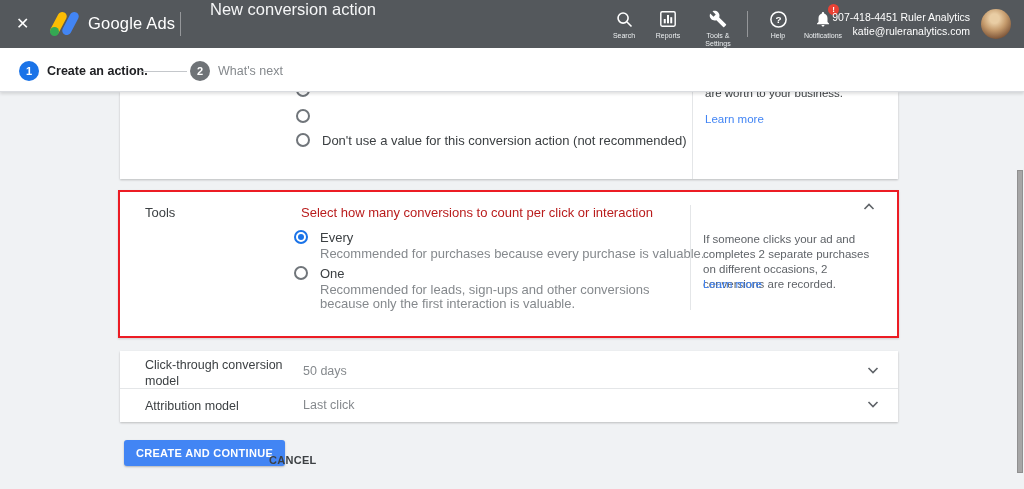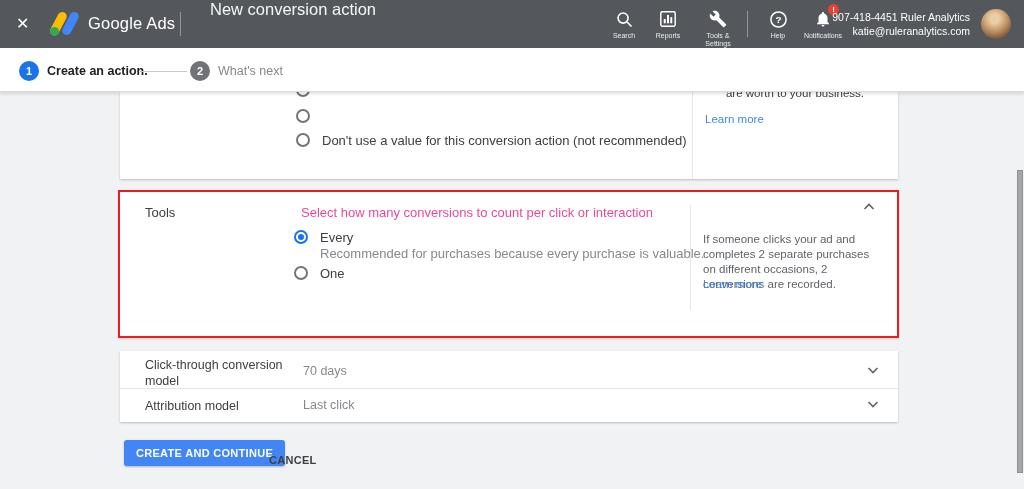--- a/index.html
+++ b/index.html
@@ -41,21 +41,21 @@
 
   
   .card { position:absolute; background:#fff; box-shadow:0 1px 2px rgba(0,0,0,.22); }
   .card-top { left:120px; top:92px; width:778px; height:87px; overflow:hidden; z-index:1; }
   .vdiv { position:absolute; width:1px; background:#e4e6e8; }
   .radio { position:absolute; width:14px; height:14px; border:2px solid #70757a; border-radius:50%; background:#fff; cursor:pointer; }
   .radio.sel { border-color:#1a73e8; }
   .radio.sel::after { content:""; position:absolute; left:2px; top:2px; width:6px; height:6px; border-radius:50%; background:#1a73e8; }
   .opt-label { position:absolute; font-size:13px; color:#3c4043; cursor:pointer; }
   .opt-desc { position:absolute; font-size:13px; color:#85898d; line-height:14px; }
-  .muted-q { position:absolute; font-size:13px; color:#ec4899; }
+  .muted-q { position:absolute; font-size:13px; color:#b91c1c; }
   .link { position:absolute; font-size:11.5px; color:#4285f4; cursor:pointer; }
   .help-txt { position:absolute; font-size:11.5px; color:#5f6368; line-height:15px; }
 
   
   .count-box { position:absolute; left:118px; top:190px; width:781px; height:148px; background:#fff;
                border:2px solid #ec1c24; z-index:2; box-shadow:0 1px 2px rgba(0,0,0,.15); }
   .sec-label { position:absolute; font-size:13px; color:#3c4043; }
 
   
   .card-settings { left:120px; top:351px; width:778px; height:71px; z-index:1; }
@@ -162,49 +162,50 @@
   <div class="card card-top">
     <div class="radio" style="left:176px; top:-9px;"></div>
 
     <div class="radio" style="left:176px; top:17px;"></div>
 
     <div class="radio" style="left:176px; top:41px;"></div>
     <div class="opt-label" style="left:202px; top:41px;">Don't use a value for this conversion action (not recommended)</div>
 
     <div class="vdiv" style="left:572px; top:0; height:87px;"></div>
 
-    <div class="help-txt" style="left:585px; top:-6px; width:180px; color:#3c4043;text-align:center;">are worth to your business.</div>
+    <div class="help-txt" style="left:585px; top:-6px; width:180px; color:#3c4043;">are worth to your business.</div>
     <div class="link" style="left:585px; top:21px;">Learn more</div>
   </div>
 
   <div class="count-box">
     <div class="sec-label" style="left:25px; top:13px;">Tools</div>
     <div class="muted-q" style="left:181px; top:13px;">Select how many conversions to count per click or interaction</div>
 
     <div class="radio sel" style="left:174px; top:38px;"></div>
     <div class="opt-label" style="left:200px; top:38px;">Every</div>
     <div class="opt-desc" style="left:200px; top:55px; width:400px;">Recommended for purchases because every purchase is valuable.</div>
 
     <div class="radio" style="left:174px; top:74px;"></div>
     <div class="opt-label" style="left:200px; top:74px;">One</div>
+    <div class="opt-desc" style="left:200px; top:91px; width:368px;">Recommended for leads, sign-ups and other conversions because only the first interaction is valuable.</div>
 
     <div class="vdiv" style="left:570px; top:13px; height:105px;"></div>
 
     <div class="chev" style="left:742px; top:8px;">
       <svg width="14" height="14" viewBox="0 0 14 14">
           <path d="M2.5 9 L7 4.5 L11.5 9" fill="none" stroke="#5f6368" stroke-width="1.6"></path>
         </svg>
     </div>
     <div class="help-txt" style="left:583px; top:40px; width:178px;">If someone clicks your ad and completes 2 separate purchases on different occasions, 2 conversions are recorded.</div>
     <div class="link" style="left:583px; top:86px;">Learn more</div>
   </div>
 
   <div class="card card-settings">
     <div class="row-label" style="left:25px; top:6px;">Click-through conversion model</div>
-    <div class="row-value" style="left:183px; top:13px;">70 days</div>
+    <div class="row-value" style="left:183px; top:13px;">50 days</div>
     <div class="chev" style="left:746px; top:12px;">
       <svg width="14" height="14" viewBox="0 0 14 14">
           <path d="M2.5 5 L7 9.5 L11.5 5" fill="none" stroke="#5f6368" stroke-width="1.6"></path>
         </svg>
     </div>
 
     <div class="hdiv" style="top:37px;"></div>
 
     <div class="row-label" style="left:25px; top:47px;">Attribution model</div>
     <div class="row-value" style="left:183px; top:47px;">Last click</div>

